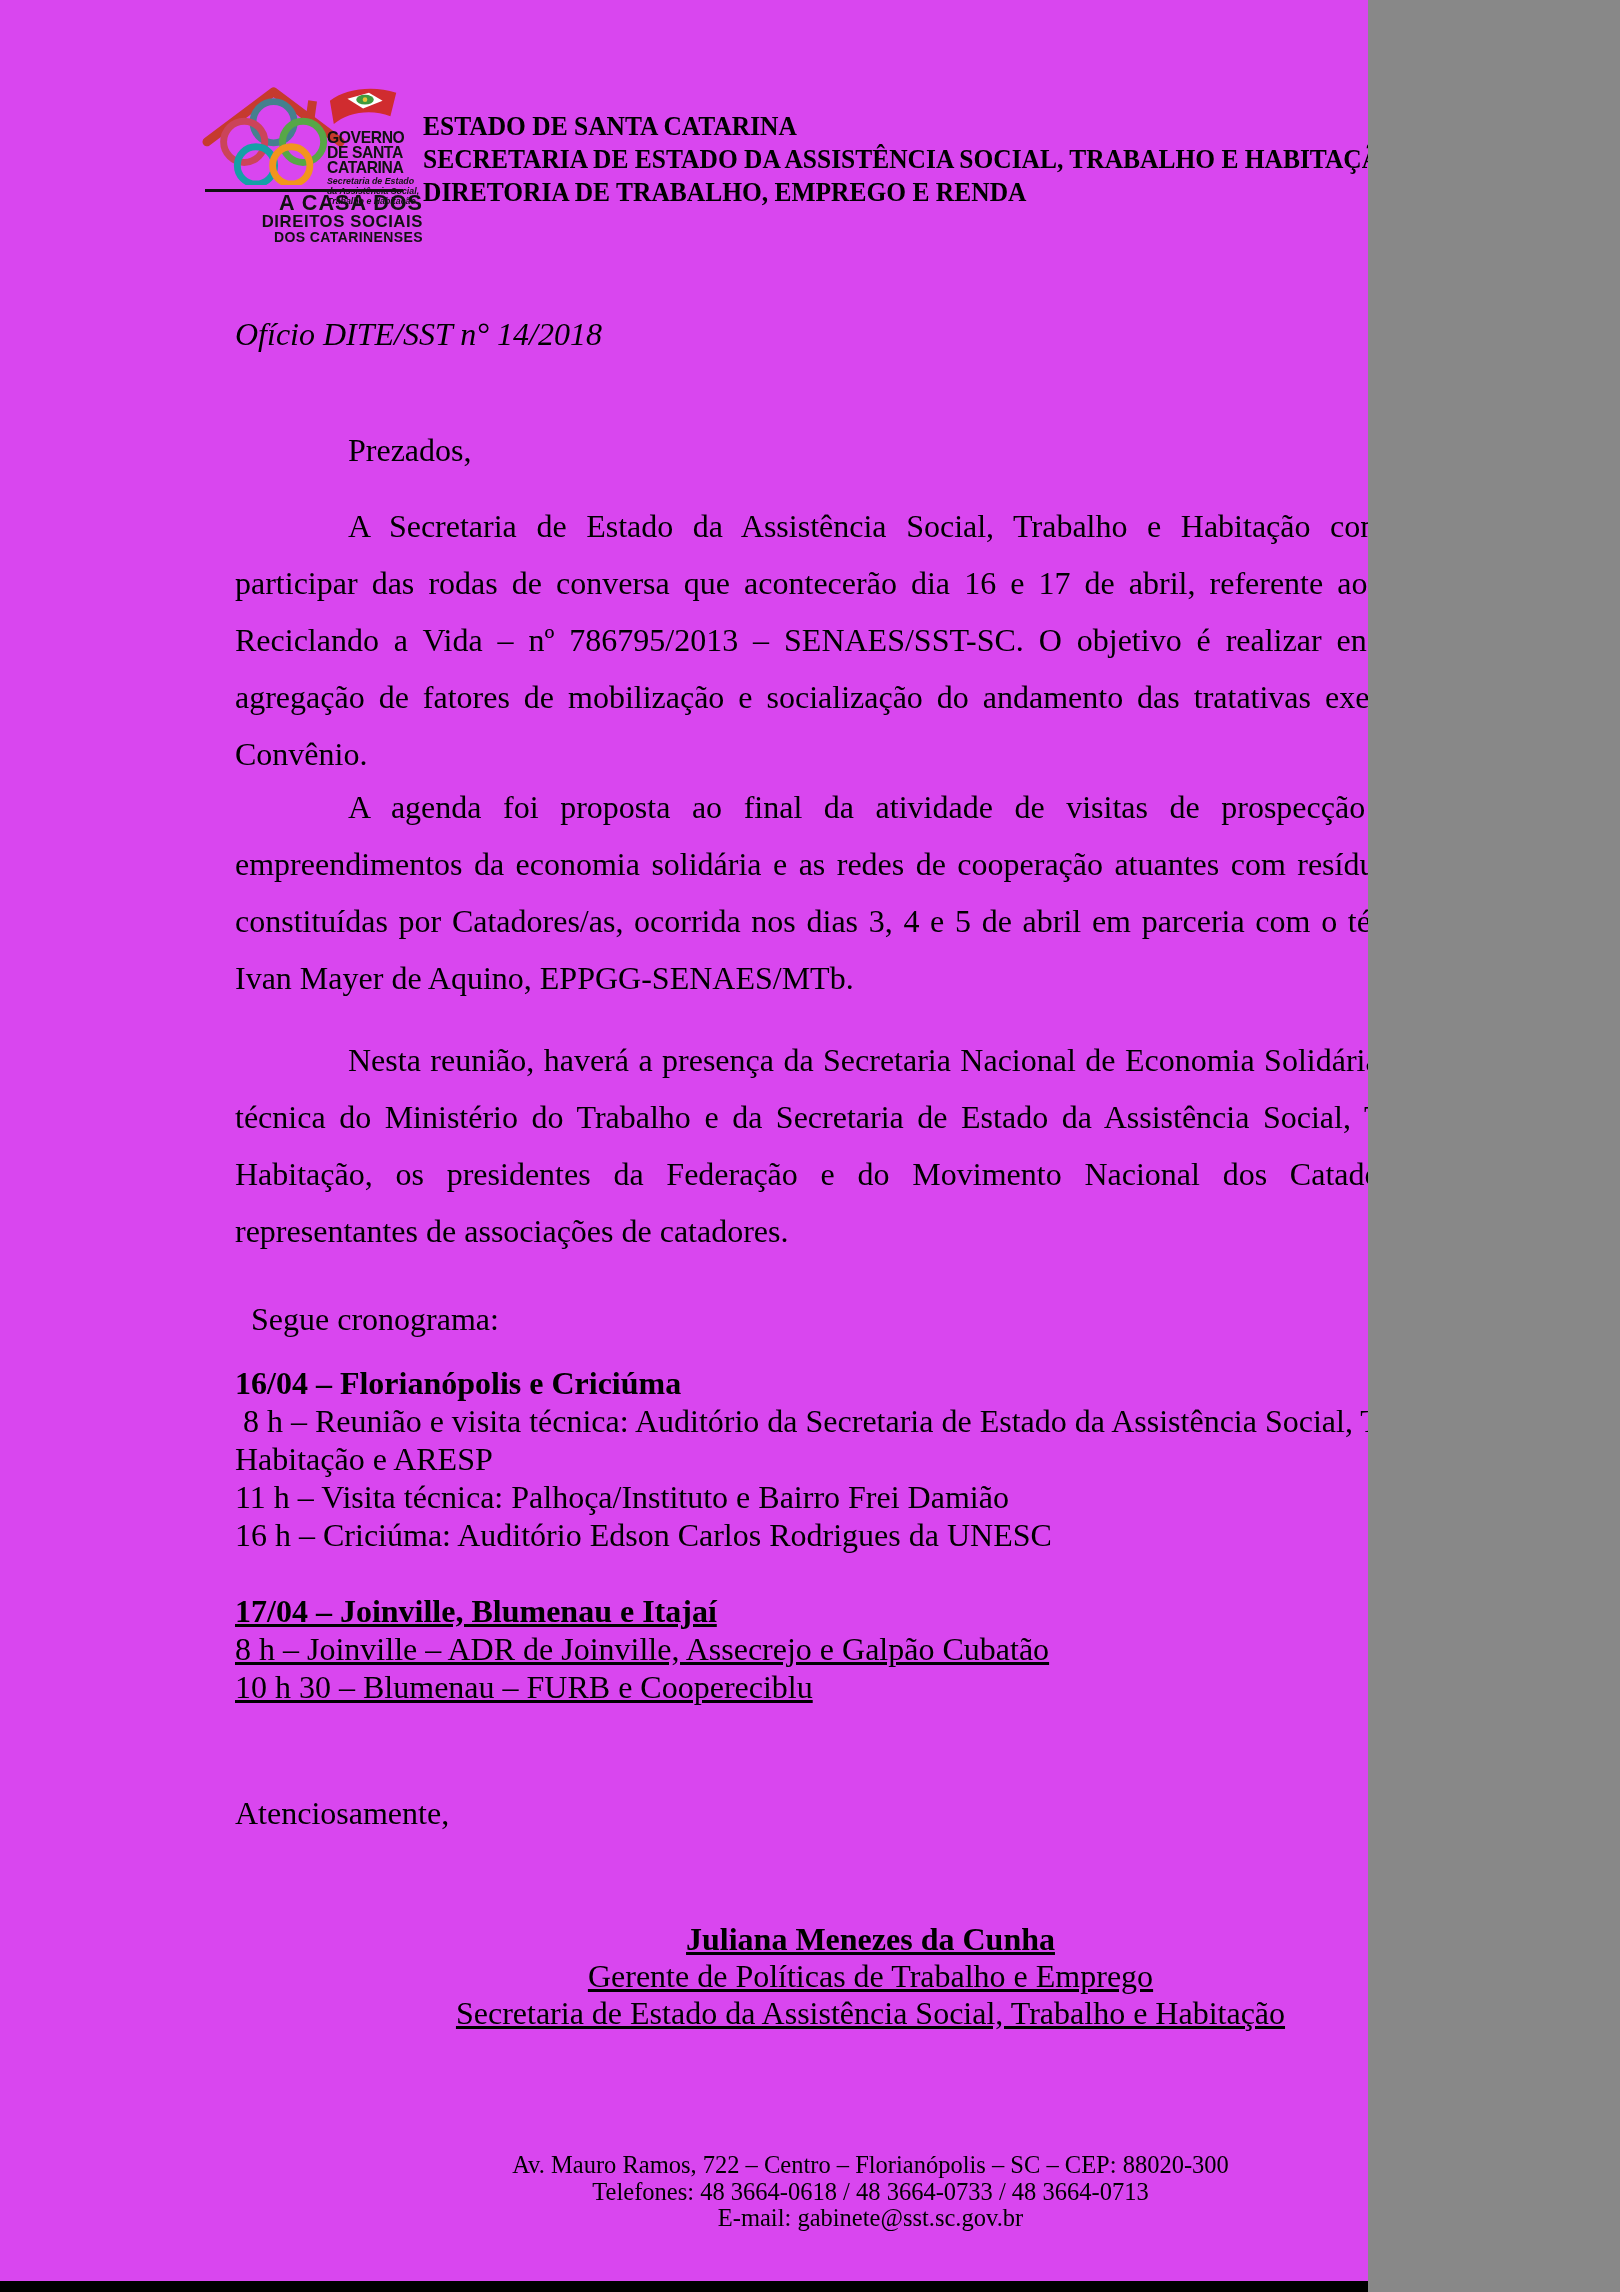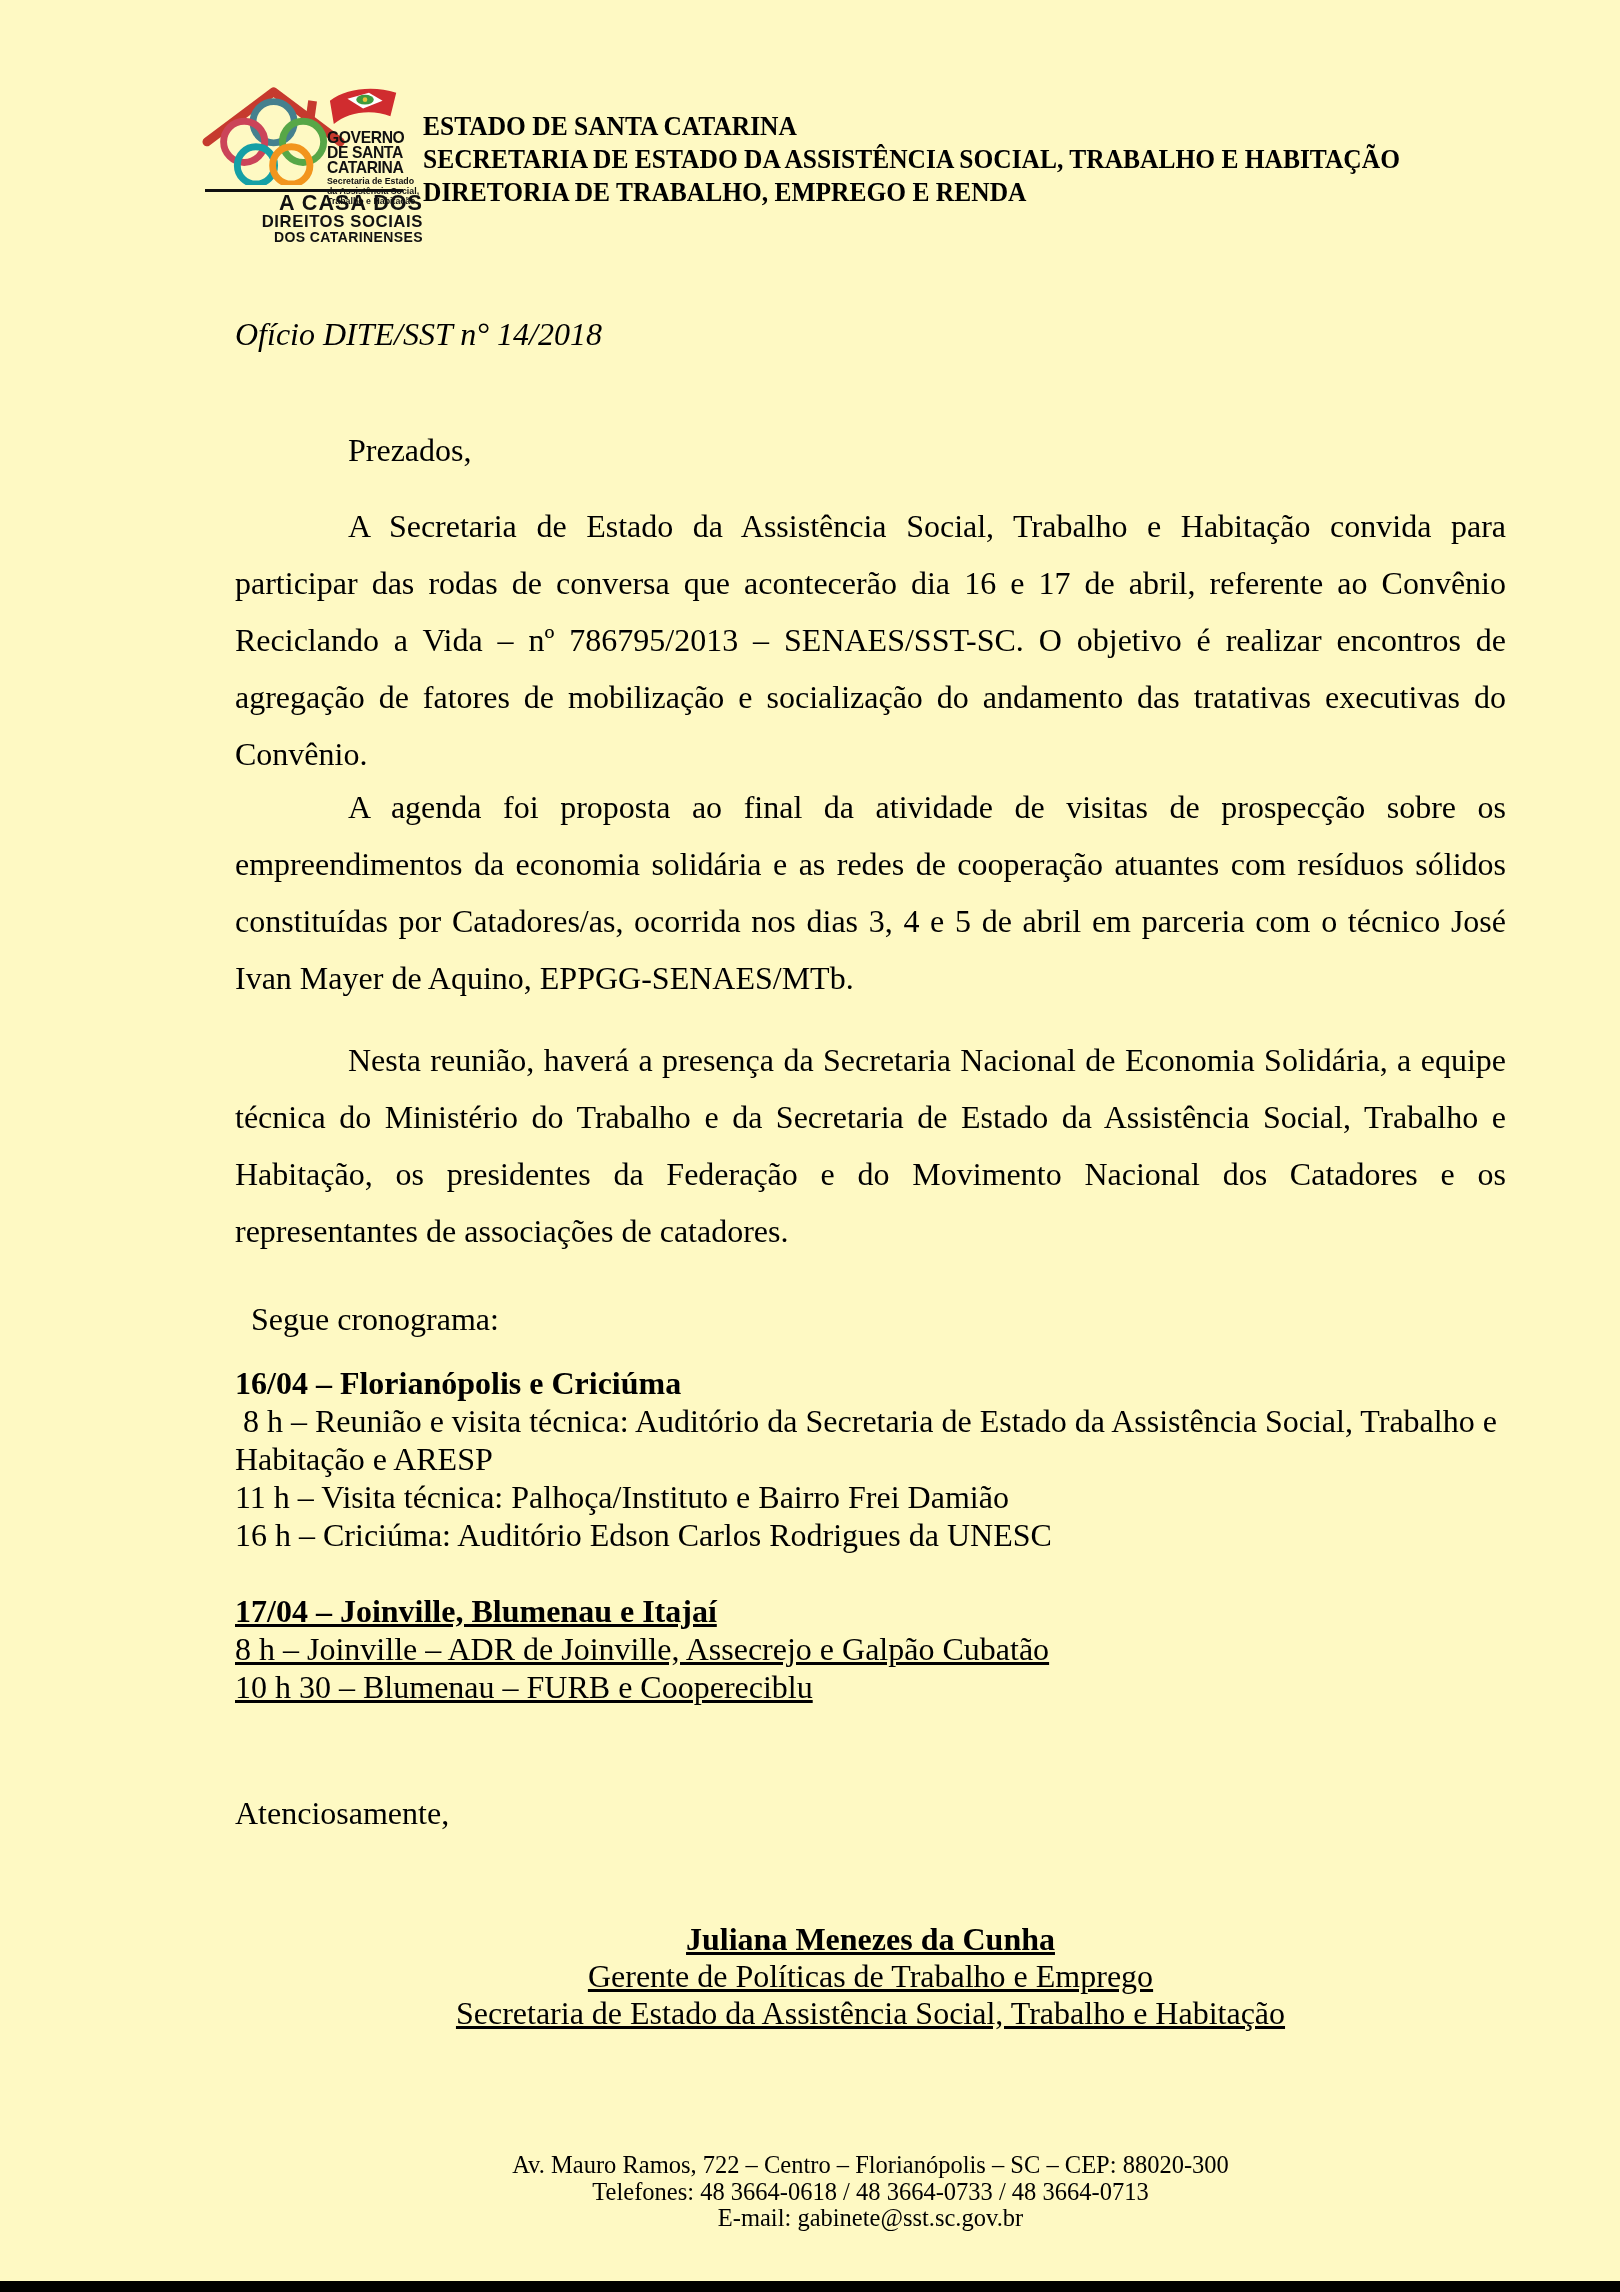--- a/index.html
+++ b/index.html
@@ -1,36 +1,36 @@
 <!DOCTYPE html>
 <html lang="pt-BR"><head>
 <meta charset="utf-8">
 <style>
   html,body{margin:0;padding:0;background:#888;}
   .page{
     position:relative;
-    width:1620px;height:2293px;
-    background:#fef9c3;
+    width:1368px;height:2293px;
+    background:#d946ef;
     font-family:"Liberation Serif","DejaVu Serif",serif;
     color:#000;
     overflow:hidden;
   }
   
   .logo{position:absolute;left:201px;top:83px;width:225px;height:169px;}
   .logo-art{position:absolute;left:0;top:0;}
   .flag{position:absolute;left:125px;top:2px;}
   .gov-name{
     position:absolute;left:126px;top:47px;width:98px;
     font-family:"Liberation Sans","DejaVu Sans",sans-serif;
     font-weight:bold;font-size:15.7px;line-height:15px;letter-spacing:-0.4px;color:#111;
   }
   .gov-sub{
     position:absolute;left:126px;top:94px;width:98px;
     font-family:"Liberation Sans","DejaVu Sans",sans-serif;
-    font-weight:bold;font-size:8.8px;line-height:9.8px;color:#111;
+    font-weight:bold;font-size:8.8px;line-height:9.8px;color:#111;font-style:italic;
   }
   .logo-divider{position:absolute;left:3.9px;top:106px;width:198px;height:2.9px;background:#111;}
   .logo-tagline{
     position:absolute;left:16px;top:110px;width:206px;text-align:right;
     font-family:Liberation Sans, sans-serif;font-weight:bold;color:#111;
   }
   .tagline-1{font-size:21.6px;line-height:20.6px;letter-spacing:1px;}
   .tagline-2{font-size:16.7px;line-height:16.7px;letter-spacing:0.6px;}
   .tagline-3{font-size:14px;line-height:14.7px;letter-spacing:0.4px;}
   .org-title{

